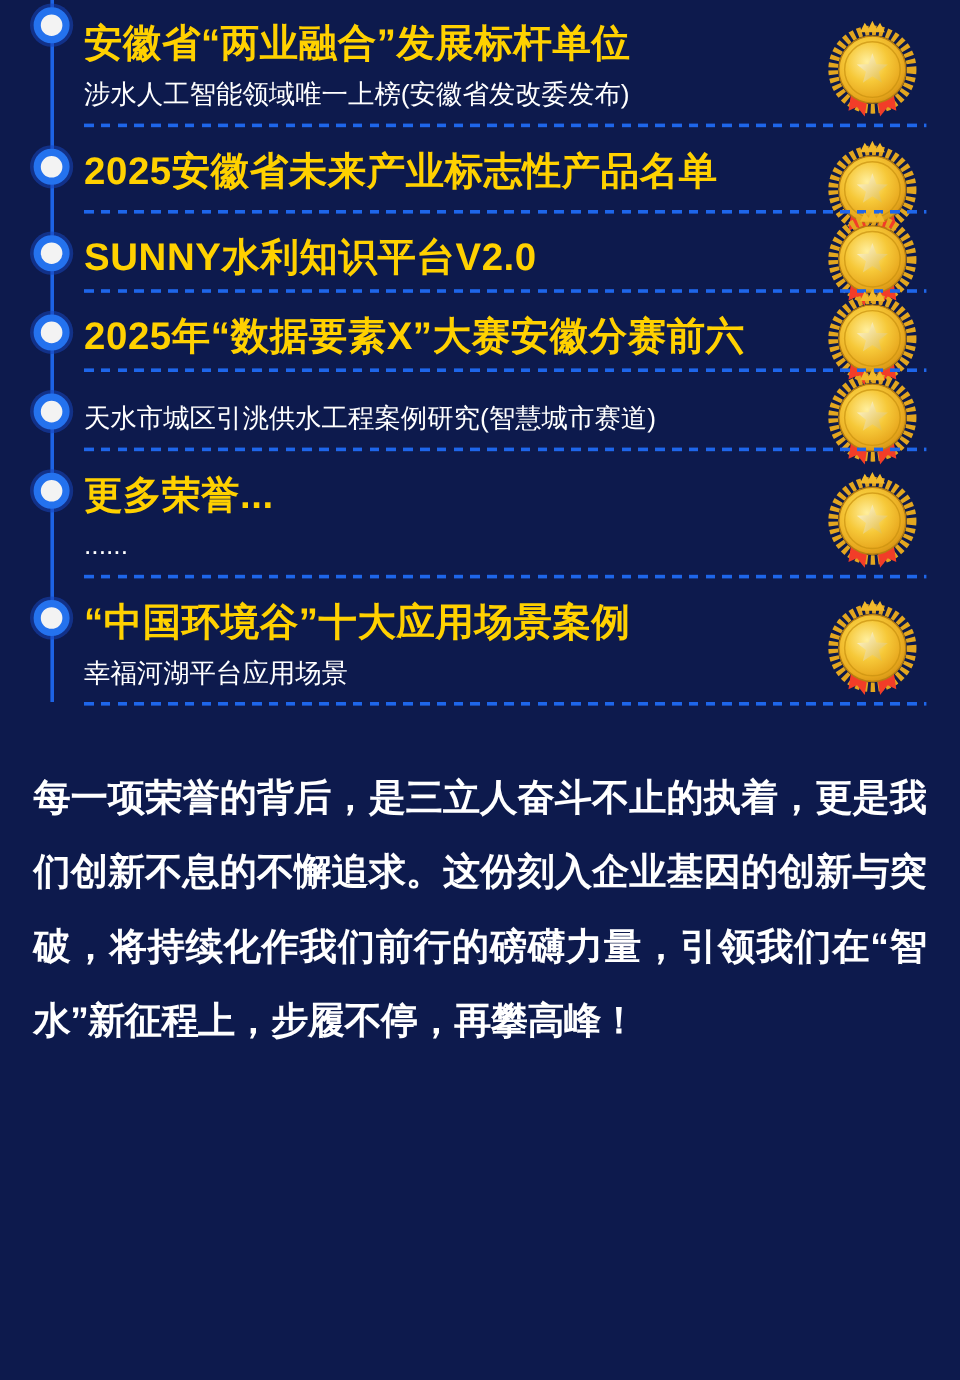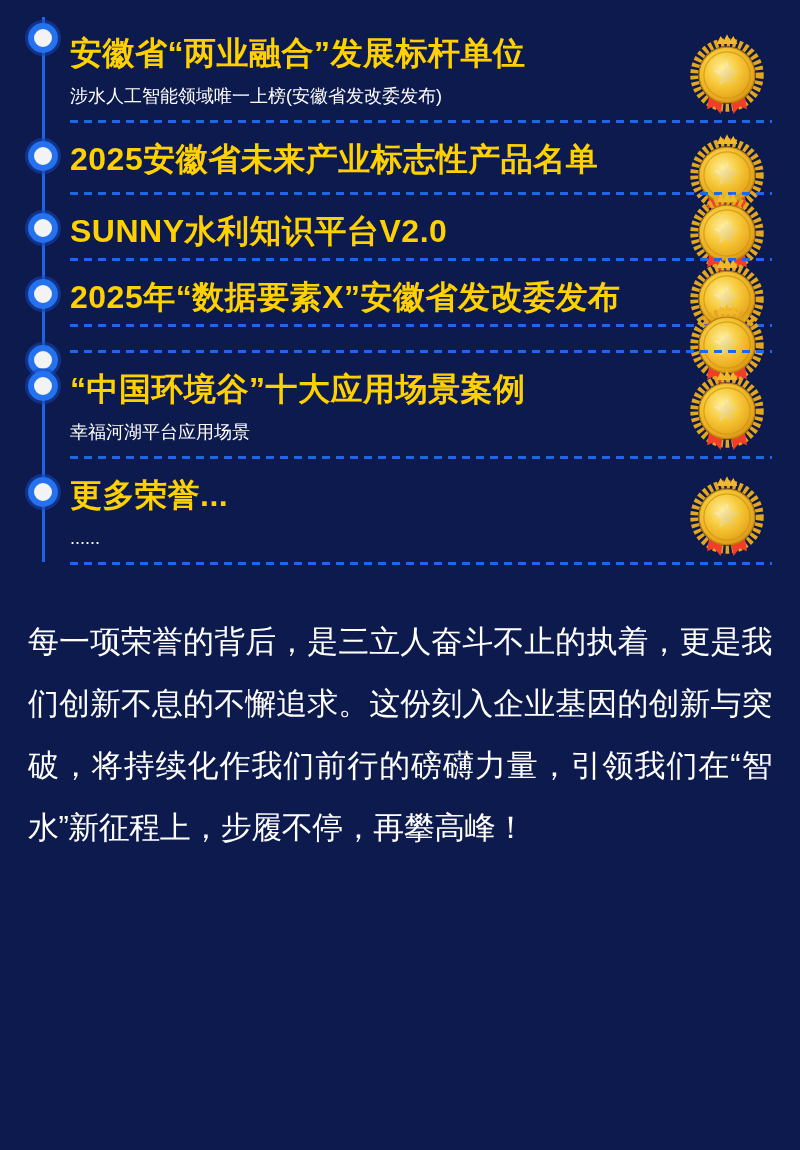--- a/index.html
+++ b/index.html
@@ -13,21 +13,21 @@
   
   .honors{position:relative;}
   .timeline-line{
     position:absolute;left:42px;top:0;bottom:3px;width:3px;
     background:#1d63e4;
   }
   .honor-item{
     position:relative;
     padding:16px 115px 10px 70px;
   }
-  .honor-item:first-child{padding-top:16px;margin-top:17px;}
+  .honor-item:first-child{padding-top:16px;}
   .honor-item::after{ 
     content:"";
     position:absolute;left:70px;right:28px;bottom:0;height:3px;
     background:repeating-linear-gradient(90deg,#1e66ea 0 8px,transparent 8px 14px);
   }
   .bullet{
     position:absolute;left:28px;top:18px;
     width:30px;height:30px;border-radius:50%;
     box-sizing:border-box;
     background:#f3f3f3;
@@ -37,35 +37,35 @@
   .honor-item:first-child .bullet{top:6px;}
   .honor-title{
     color:#ffd100;
     font-size:32px;line-height:40px;font-weight:900;
     letter-spacing:0.5px;
     white-space:nowrap;
   }
   .honor-subtitles{margin-top:6px;}
   .honor-subtitle{
     color:#ffffff;
-    font-size:18px;line-height:34px;font-weight:400;
+    font-size:22px;line-height:34px;font-weight:400;
     white-space:nowrap;
   }
   .medal{
     position:absolute;right:33px;top:calc(50% + 5px);
     width:80px;height:83px;
     transform:translateY(-50%);
   }
   .honor-item:nth-child(2) .medal{top:calc(50% + 16px);}
   .medal svg{display:block;width:80px;height:83px;}
   
   .closing{
     margin:46px 28px 0 28px;
     color:#ffffff;
-    font-size:31px;line-height:62px;font-weight:400;
+    font-size:31px;line-height:62px;font-weight:700;
     letter-spacing:-0.5px;
     text-align:justify;
   }
 </style>
 </head>
 <body>
 
 <div class="honors">
   <div class="timeline-line"></div>
   <div id="honor-list">
@@ -175,21 +175,21 @@
         <circle cx="50" cy="52" r="29" fill="none" stroke="#c9920f" stroke-width="1.5" opacity="0.7"></circle>
 
         <polygon points="50,35 54.1,46.3 66.2,46.7 56.7,54.2 60,65.8 50,59 40,65.8 43.3,54.2 33.8,46.7 45.9,46.3" fill="url(#gs-2)"></polygon>
       </svg>
     </span>
   </div>
 
   <div class="honor-item">
     <span class="bullet"></span>
     <div class="honor-text">
-      <div class="honor-title">2025年“数据要素X”安徽省发改委发布</div>
+      <div class="honor-title">2025年“数据要素X”大赛安徽分赛前六</div>
     </div>
     <span class="medal">
       <svg viewBox="0 0 100 104" xmlns="http://www.w3.org/2000/svg">
         <defs>
           <radialGradient id="gm-3" cx="42%" cy="38%" r="68%">
             <stop offset="0%" stop-color="#ffef9e"></stop>
             <stop offset="45%" stop-color="#f6c838"></stop>
             <stop offset="80%" stop-color="#e8a81e"></stop>
             <stop offset="100%" stop-color="#d18f12"></stop>
           </radialGradient>
@@ -210,20 +210,23 @@
         <circle cx="50" cy="52" r="29" fill="none" stroke="#c9920f" stroke-width="1.5" opacity="0.7"></circle>
 
         <polygon points="50,35 54.1,46.3 66.2,46.7 56.7,54.2 60,65.8 50,59 40,65.8 43.3,54.2 33.8,46.7 45.9,46.3" fill="url(#gs-3)"></polygon>
       </svg>
     </span>
   </div>
 
   <div class="honor-item">
     <span class="bullet"></span>
     <div class="honor-text">
+      <div class="honor-subtitles">
+            <div class="honor-subtitle">天水市城区引洮供水工程案例研究(智慧城市赛道)</div>
+          </div>
     </div>
     <span class="medal">
       <svg viewBox="0 0 100 104" xmlns="http://www.w3.org/2000/svg">
         <defs>
           <radialGradient id="gm-4" cx="42%" cy="38%" r="68%">
             <stop offset="0%" stop-color="#ffef9e"></stop>
             <stop offset="45%" stop-color="#f6c838"></stop>
             <stop offset="80%" stop-color="#e8a81e"></stop>
             <stop offset="100%" stop-color="#d18f12"></stop>
           </radialGradient>
@@ -244,20 +247,58 @@
         <circle cx="50" cy="52" r="29" fill="none" stroke="#c9920f" stroke-width="1.5" opacity="0.7"></circle>
 
         <polygon points="50,35 54.1,46.3 66.2,46.7 56.7,54.2 60,65.8 50,59 40,65.8 43.3,54.2 33.8,46.7 45.9,46.3" fill="url(#gs-4)"></polygon>
       </svg>
     </span>
   </div>
 
   <div class="honor-item">
     <span class="bullet"></span>
     <div class="honor-text">
+      <div class="honor-title">更多荣誉...</div>
+      <div class="honor-subtitles">
+            <div class="honor-subtitle">......</div>
+          </div>
+    </div>
+    <span class="medal">
+      <svg viewBox="0 0 100 104" xmlns="http://www.w3.org/2000/svg">
+        <defs>
+          <radialGradient id="gm-6" cx="42%" cy="38%" r="68%">
+            <stop offset="0%" stop-color="#ffef9e"></stop>
+            <stop offset="45%" stop-color="#f6c838"></stop>
+            <stop offset="80%" stop-color="#e8a81e"></stop>
+            <stop offset="100%" stop-color="#d18f12"></stop>
+          </radialGradient>
+          <linearGradient id="gs-6" x1="0" y1="0" x2="1" y2="1">
+            <stop offset="0%" stop-color="#fffbe0"></stop>
+            <stop offset="100%" stop-color="#e2b732"></stop>
+          </linearGradient>
+        </defs>
+
+        <circle cx="50" cy="52" r="41" fill="none" stroke="#e3a61f" stroke-width="10" stroke-dasharray="4.5 3.2"></circle>
+
+        <path d="M37 13 L42 3 L46 9 L50 1 L54 9 L58 3 L63 13 Z" fill="#f2b92b"></path>
+
+        <polygon points="30,62 47,68 42,101 34,91 25,95" fill="#f23d28"></polygon>
+        <polygon points="70,62 53,68 58,101 66,91 75,95" fill="#f23d28"></polygon>
+
+        <circle cx="50" cy="52" r="35" fill="url(#gm-6)" stroke="#b87e10" stroke-width="1.5"></circle>
+        <circle cx="50" cy="52" r="29" fill="none" stroke="#c9920f" stroke-width="1.5" opacity="0.7"></circle>
+
+        <polygon points="50,35 54.1,46.3 66.2,46.7 56.7,54.2 60,65.8 50,59 40,65.8 43.3,54.2 33.8,46.7 45.9,46.3" fill="url(#gs-6)"></polygon>
+      </svg>
+    </span>
+  </div>
+
+  <div class="honor-item">
+    <span class="bullet"></span>
+    <div class="honor-text">
       <div class="honor-title">“中国环境谷”十大应用场景案例</div>
       <div class="honor-subtitles">
             <div class="honor-subtitle">幸福河湖平台应用场景</div>
           </div>
     </div>
     <span class="medal">
       <svg viewBox="0 0 100 104" xmlns="http://www.w3.org/2000/svg">
         <defs>
           <radialGradient id="gm-5" cx="42%" cy="38%" r="68%">
             <stop offset="0%" stop-color="#ffef9e"></stop>
@@ -275,57 +316,19 @@
 
         <path d="M37 13 L42 3 L46 9 L50 1 L54 9 L58 3 L63 13 Z" fill="#f2b92b"></path>
 
         <polygon points="30,62 47,68 42,101 34,91 25,95" fill="#f23d28"></polygon>
         <polygon points="70,62 53,68 58,101 66,91 75,95" fill="#f23d28"></polygon>
 
         <circle cx="50" cy="52" r="35" fill="url(#gm-5)" stroke="#b87e10" stroke-width="1.5"></circle>
         <circle cx="50" cy="52" r="29" fill="none" stroke="#c9920f" stroke-width="1.5" opacity="0.7"></circle>
 
         <polygon points="50,35 54.1,46.3 66.2,46.7 56.7,54.2 60,65.8 50,59 40,65.8 43.3,54.2 33.8,46.7 45.9,46.3" fill="url(#gs-5)"></polygon>
-      </svg>
-    </span>
-  </div>
-
-  <div class="honor-item">
-    <span class="bullet"></span>
-    <div class="honor-text">
-      <div class="honor-title">更多荣誉...</div>
-      <div class="honor-subtitles">
-            <div class="honor-subtitle">......</div>
-          </div>
-    </div>
-    <span class="medal">
-      <svg viewBox="0 0 100 104" xmlns="http://www.w3.org/2000/svg">
-        <defs>
-          <radialGradient id="gm-6" cx="42%" cy="38%" r="68%">
-            <stop offset="0%" stop-color="#ffef9e"></stop>
-            <stop offset="45%" stop-color="#f6c838"></stop>
-            <stop offset="80%" stop-color="#e8a81e"></stop>
-            <stop offset="100%" stop-color="#d18f12"></stop>
-          </radialGradient>
-          <linearGradient id="gs-6" x1="0" y1="0" x2="1" y2="1">
-            <stop offset="0%" stop-color="#fffbe0"></stop>
-            <stop offset="100%" stop-color="#e2b732"></stop>
-          </linearGradient>
-        </defs>
-
-        <circle cx="50" cy="52" r="41" fill="none" stroke="#e3a61f" stroke-width="10" stroke-dasharray="4.5 3.2"></circle>
-
-        <path d="M37 13 L42 3 L46 9 L50 1 L54 9 L58 3 L63 13 Z" fill="#f2b92b"></path>
-
-        <polygon points="30,62 47,68 42,101 34,91 25,95" fill="#f23d28"></polygon>
-        <polygon points="70,62 53,68 58,101 66,91 75,95" fill="#f23d28"></polygon>
-
-        <circle cx="50" cy="52" r="35" fill="url(#gm-6)" stroke="#b87e10" stroke-width="1.5"></circle>
-        <circle cx="50" cy="52" r="29" fill="none" stroke="#c9920f" stroke-width="1.5" opacity="0.7"></circle>
-
-        <polygon points="50,35 54.1,46.3 66.2,46.7 56.7,54.2 60,65.8 50,59 40,65.8 43.3,54.2 33.8,46.7 45.9,46.3" fill="url(#gs-6)"></polygon>
       </svg>
     </span>
   </div>
 </div>
 </div>
 
 <p class="closing">每一项荣誉的背后，是三立人奋斗不止的执着，更是我们创新不息的不懈追求。这份刻入企业基因的创新与突破，将持续化作我们前行的磅礴力量，引领我们在“智水”新征程上，步履不停，再攀高峰！</p>
 
 </body></html>

